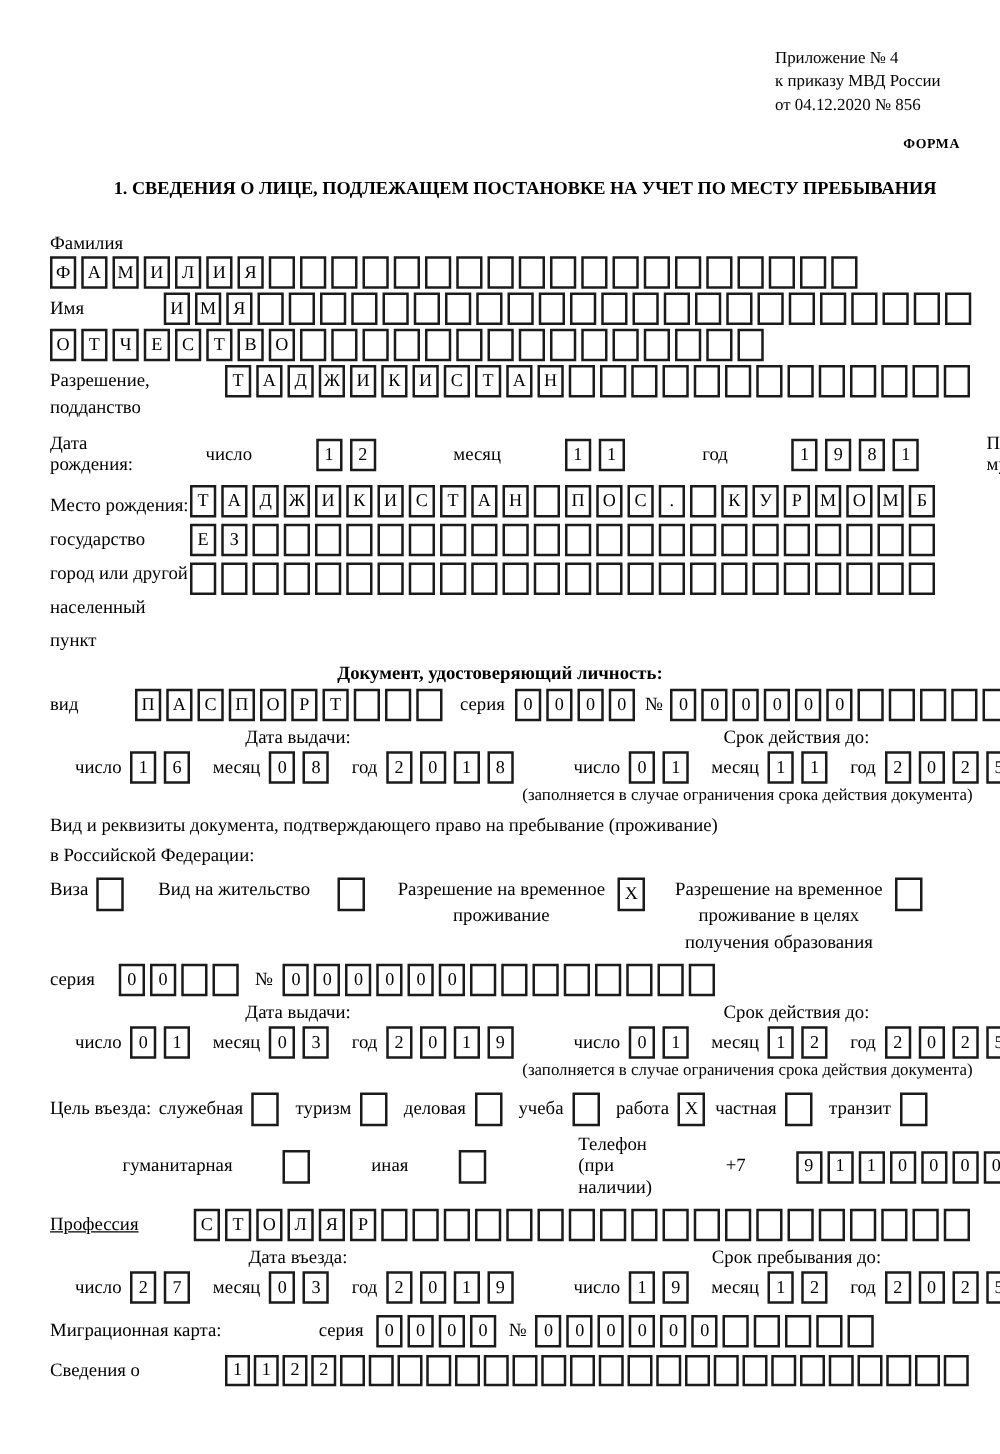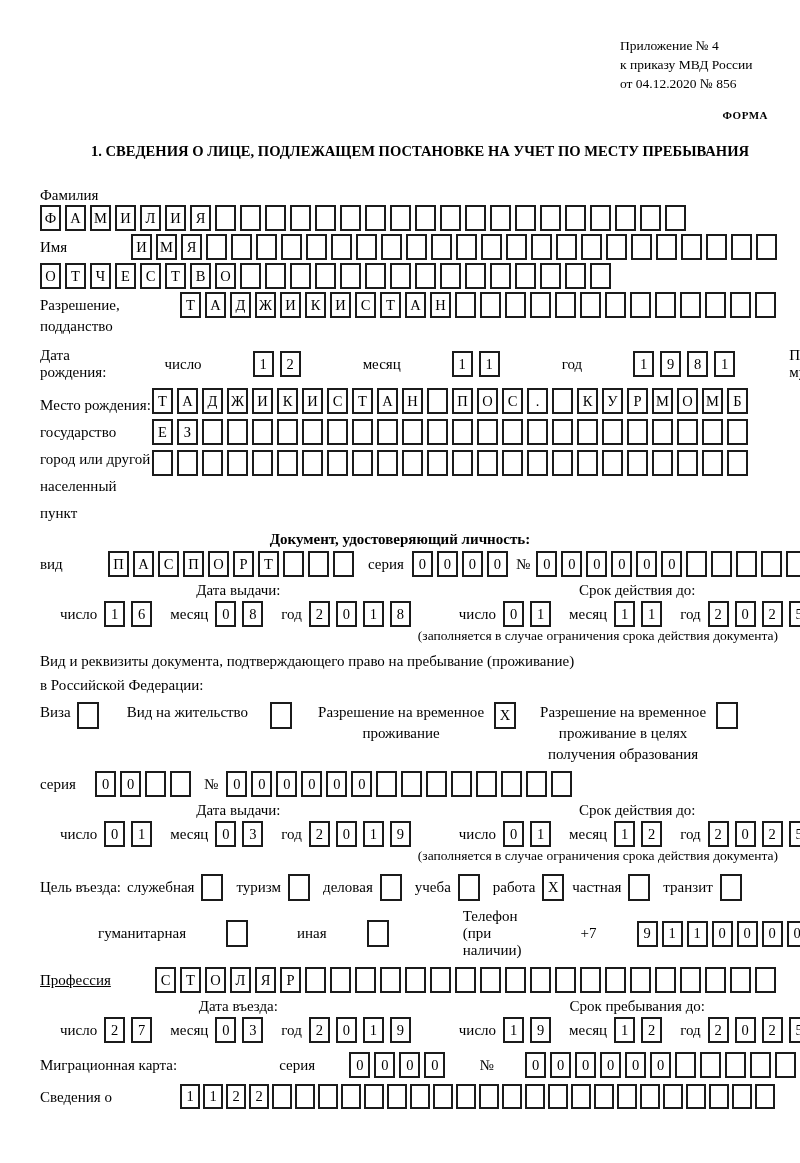--- a/index.html
+++ b/index.html
@@ -633,21 +633,21 @@
         <span class="cells dg">
             <span class="cell">2</span>
             <span class="cell">0</span>
             <span class="cell">2</span>
             <span class="cell">5</span>
           </span>
       </div>
     </div>
   </div>
 
-  <div class="fieldrow" style="margin-top:9px; align-items:center;justify-content:space-between;">
+  <div class="fieldrow" style="margin-top:9px; align-items:center;">
     <div class="flabel" style="width:215px; padding-top:0;">Миграционная карта:</div>
     <span style="margin-right:10px;">серия</span>
     <div class="cells">
         <span class="cell">0</span>
         <span class="cell">0</span>
         <span class="cell">0</span>
         <span class="cell">0</span>
       </div>
     <span style="margin:0 7px 0 6px;">№</span>
     <div class="cells">

